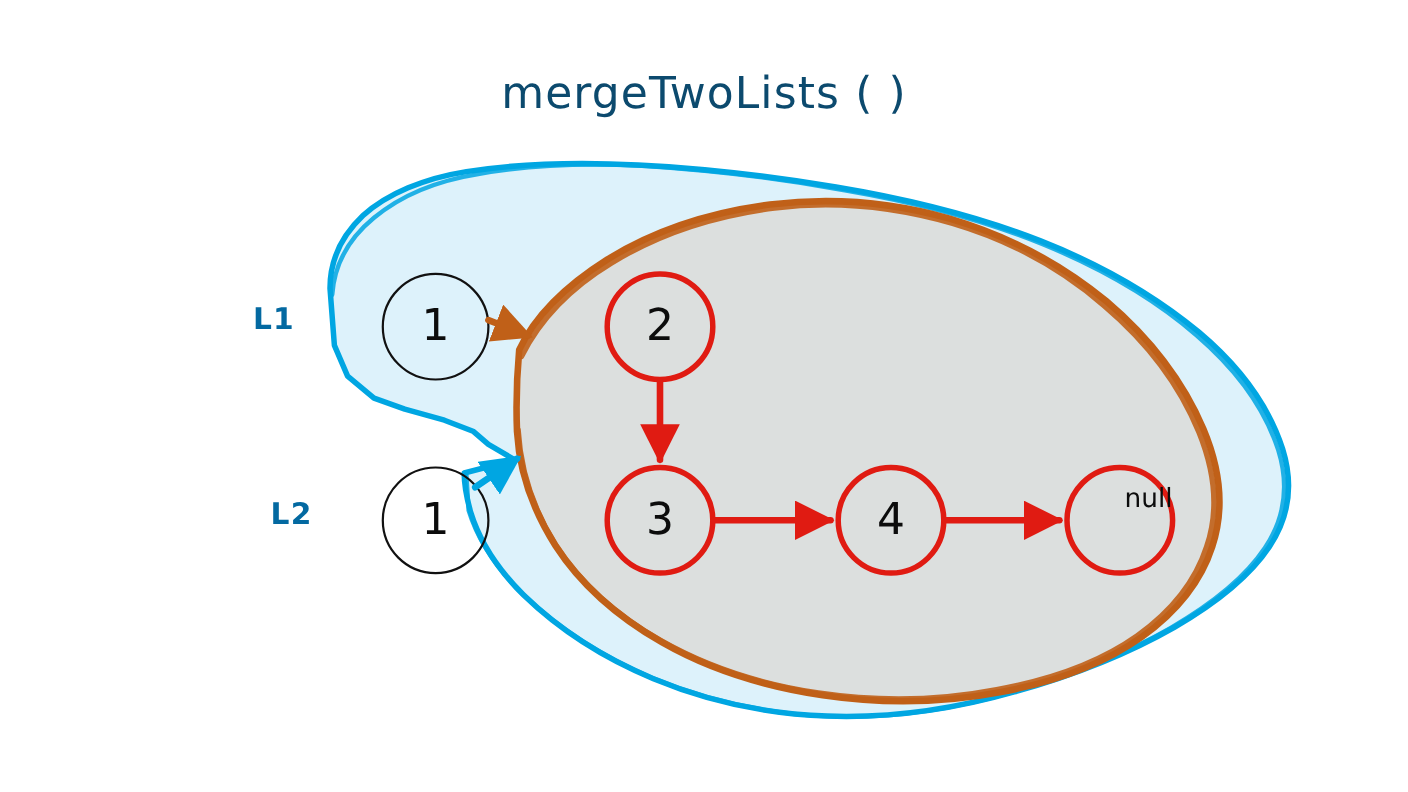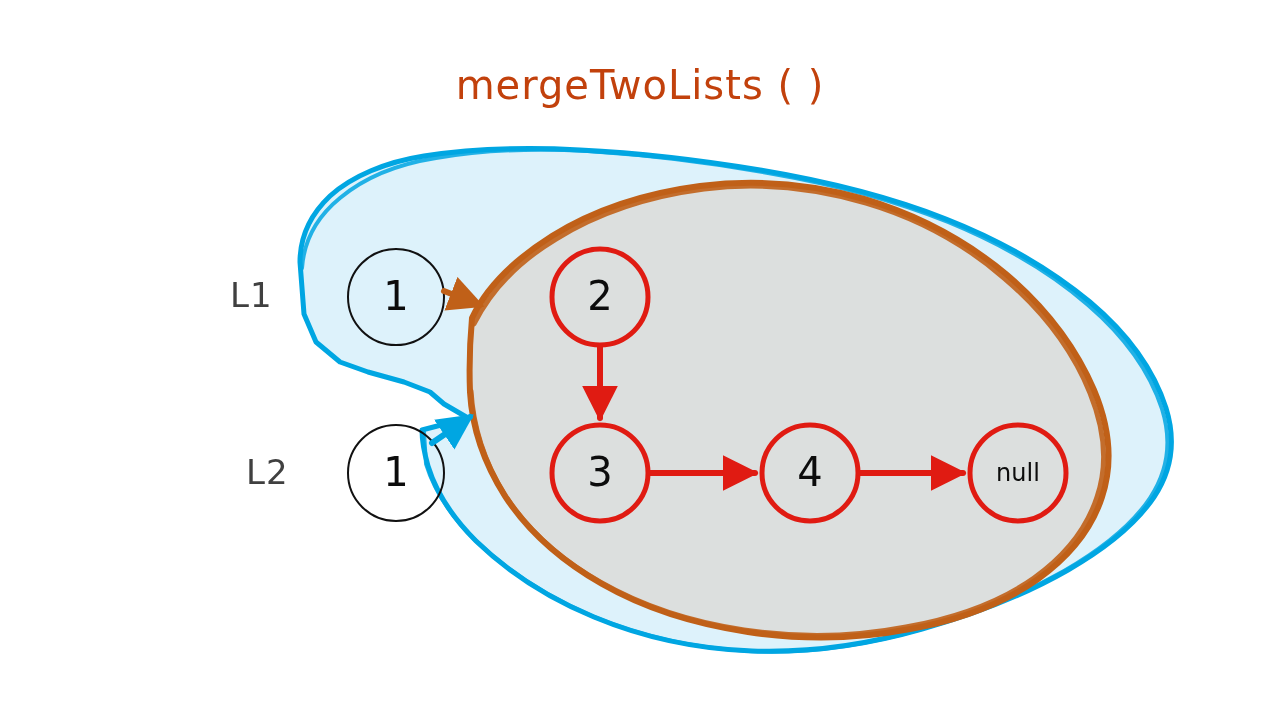--- a/index.html
+++ b/index.html
@@ -28,50 +28,50 @@
   }
   .title {
     position: absolute;
     left: 0;
     top: 62px;
     width: 1280px;
     text-align: center;
     font-family: "DejaVu Sans", sans-serif;
     font-size: 40px;
     letter-spacing: 1px;
-    color: #c2410c;
+    color: #0c4a6e;
     white-space: pre;
   }
   .list-label {
     position: absolute;
     font-family: "DejaVu Sans", sans-serif;
-    font-size: 34px;
-    font-weight: 400;
-    color: #404040;
+    font-size: 27px;
+    font-weight: 700;
+    color: #0369a1;
     letter-spacing: 1px;
   }
   #label-l1 { left: 230px; top: 275px; }
   #label-l2 { left: 246px; top: 452px; }
 
   .node-text {
     position: absolute;
     text-align: center;
     font-family: "DejaVu Sans", sans-serif;
     color: #0c0c0c;
     line-height: 1;
   }
   .node-num { font-size: 40px; }
   .node-null { font-size: 24px; }
 
   #t-l1   { left: 348px; top: 276px; width: 96px; }
   #t-l2   { left: 348px; top: 452px; width: 96px; }
   #t-n2   { left: 552px; top: 276px; width: 96px; }
   #t-n3   { left: 552px; top: 452px; width: 96px; }
   #t-n4   { left: 762px; top: 452px; width: 96px; }
-  #t-null { left: 970px; top: 461px; width: 96px; }
+  #t-null { left: 970px; top: 441px; width: 96px; text-align: right; }
 </style>
 </head>
 <body>
 
 <div id="canvas">
 
   <svg id="scene" viewBox="0 0 1280 720">
     <defs>
       <marker id="arrow-red" markerWidth="7" markerHeight="7" refX="5.4" refY="3" orient="auto">
         <path d="M0,0 L6,3 L0,6 z" fill="#e01b12"></path>

